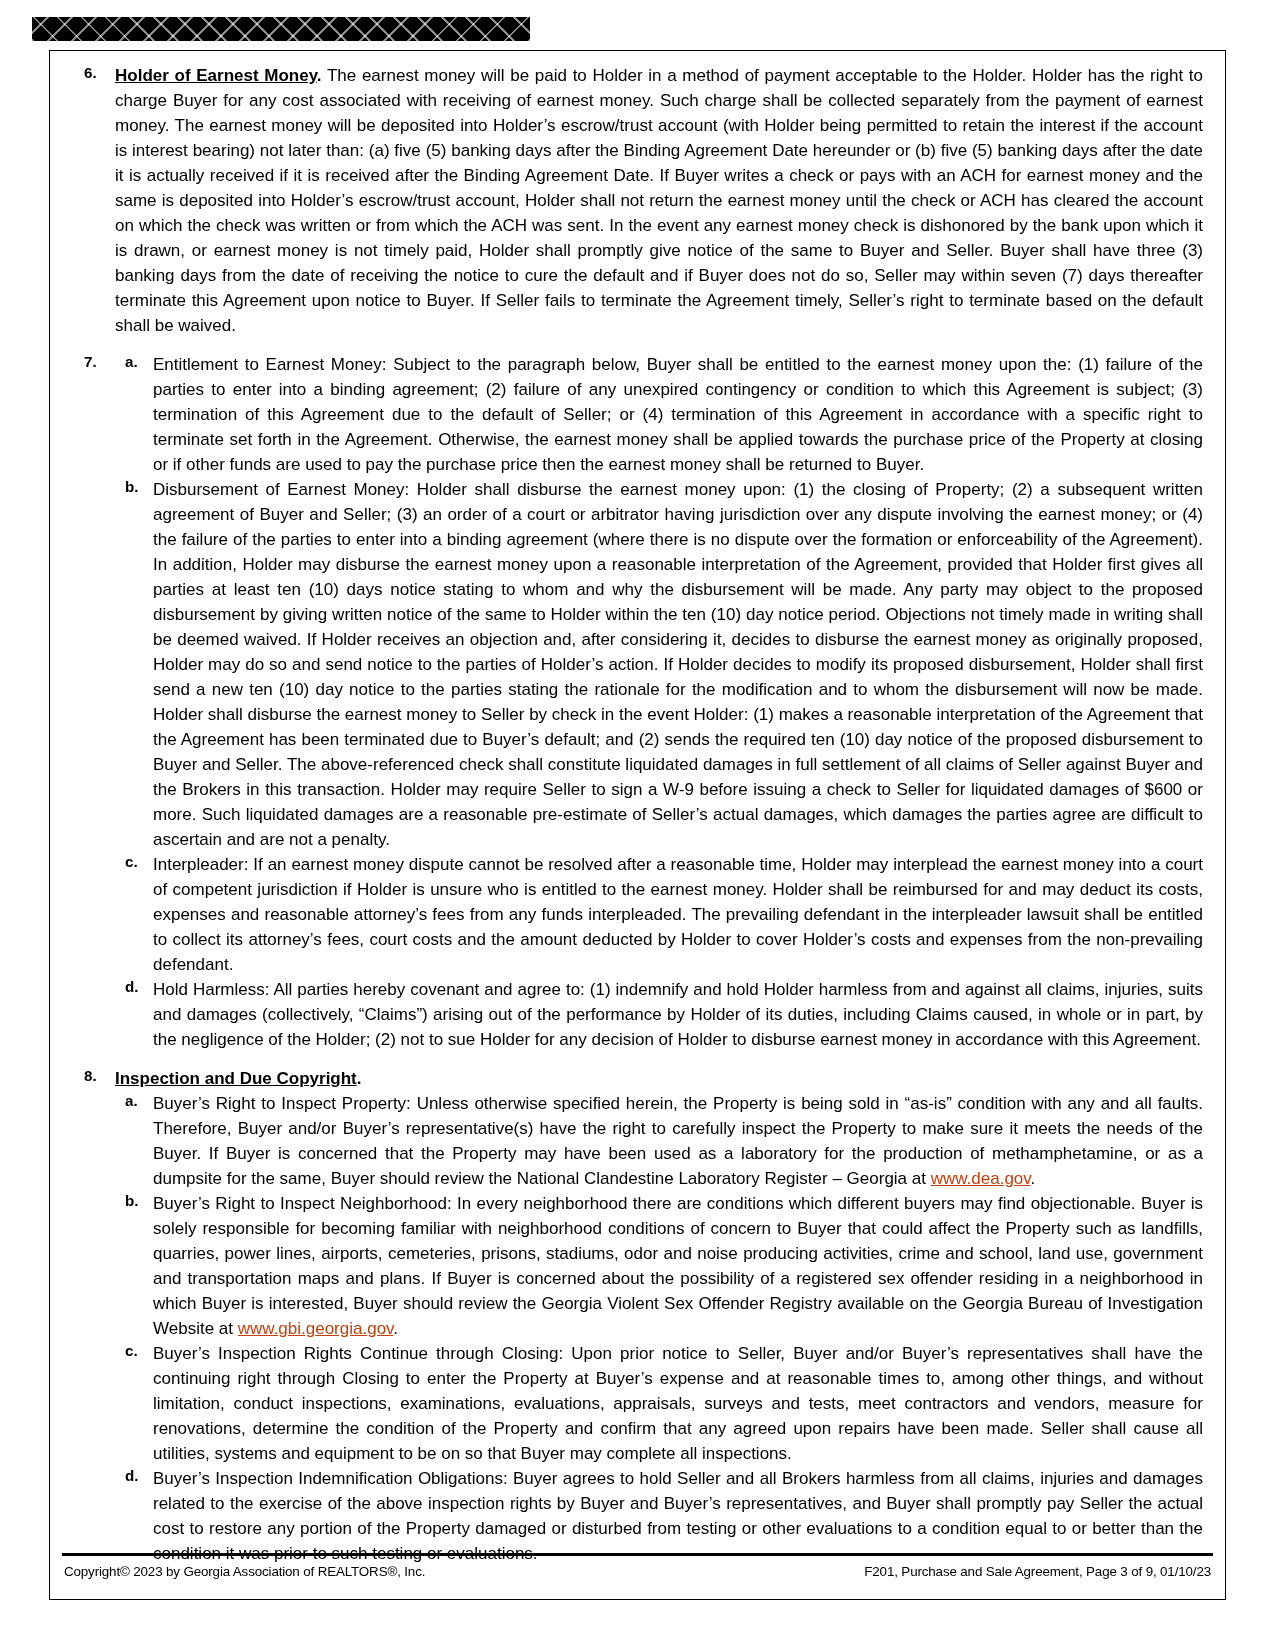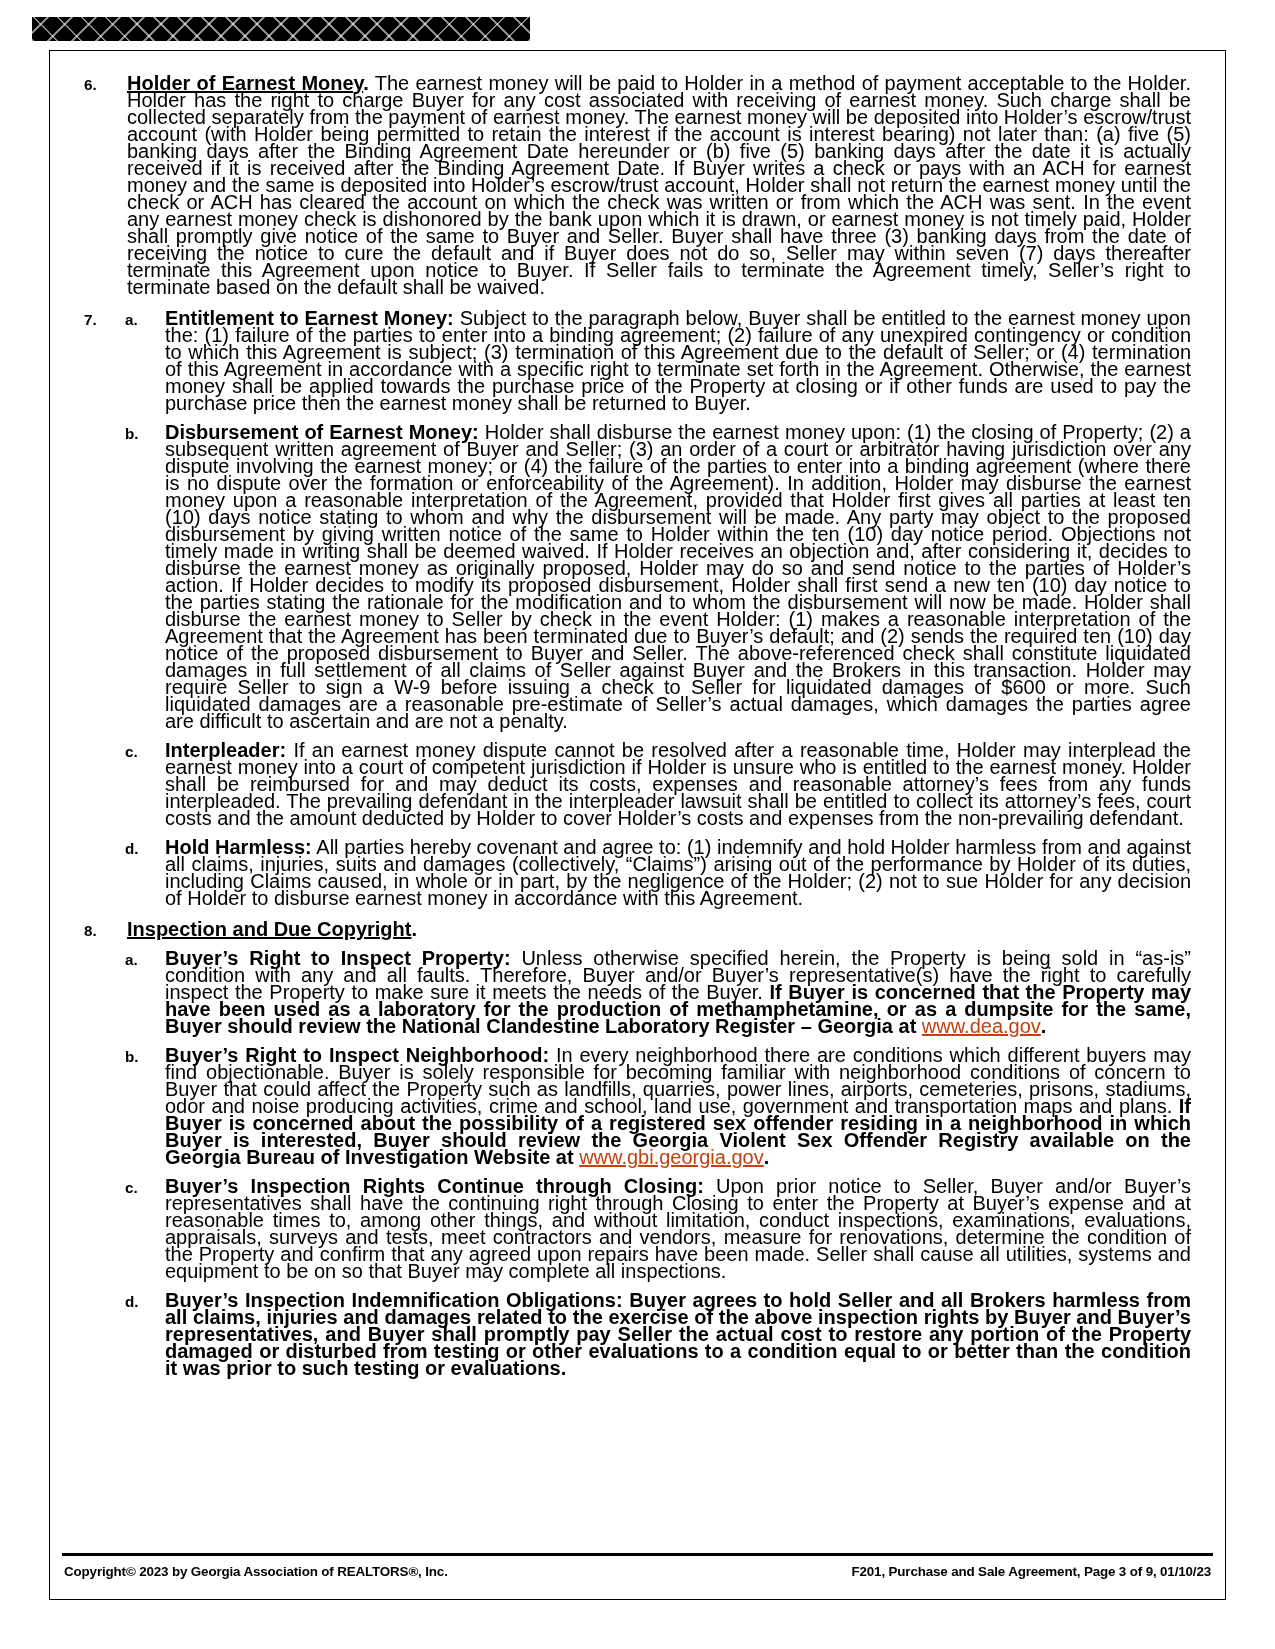--- a/index.html
+++ b/index.html
@@ -77,23 +77,23 @@
   }
   .top-heading {
     font-weight: bold;
     text-decoration: underline;
   }
   .top-heading-after {
     font-weight: bold;
   }
 
   p.body-text, p.lead-text {
-    margin: 12px;
-    font-size: 20px;
-    line-height: 17px;
+    margin: 0;
+    font-size: 17px;
+    line-height: 25px;
     text-align: justify;
     text-justify: inter-word;
     hyphens: none;
   }
 
   ol.sub-list {
     list-style: none;
     margin: 0;
     padding: 0;
   }
@@ -104,21 +104,21 @@
   }
   li.sub-item > .sub-marker {
     position: absolute;
     left: 10px;
     top: 0;
     font-weight: bold;
     font-size: 15.2px;
     line-height: 19.6px;
   }
 
-  .b { font-weight: bold; }
+  .b { font-weight: normal; }
   .link {
     text-decoration: underline;
     font-weight: normal;
     color: #c2410c;
   }
 
   
   #footer {
     position: absolute;
     left: 0;
@@ -138,21 +138,21 @@
   }
   #footer-row {
     position: absolute;
     left: 14px;
     right: 14px;
     top: 36px;
     display: flex;
     justify-content: space-between;
     align-items: flex-start;
     font-size: 13.4px;
-    font-weight: bold;
+    font-weight: normal;
     line-height: 17px;
     letter-spacing: -0.15px;
   }
 </style>
 </head>
 <body>
 
 <div id="redaction-band"></div>
 
 <div id="page-frame">

